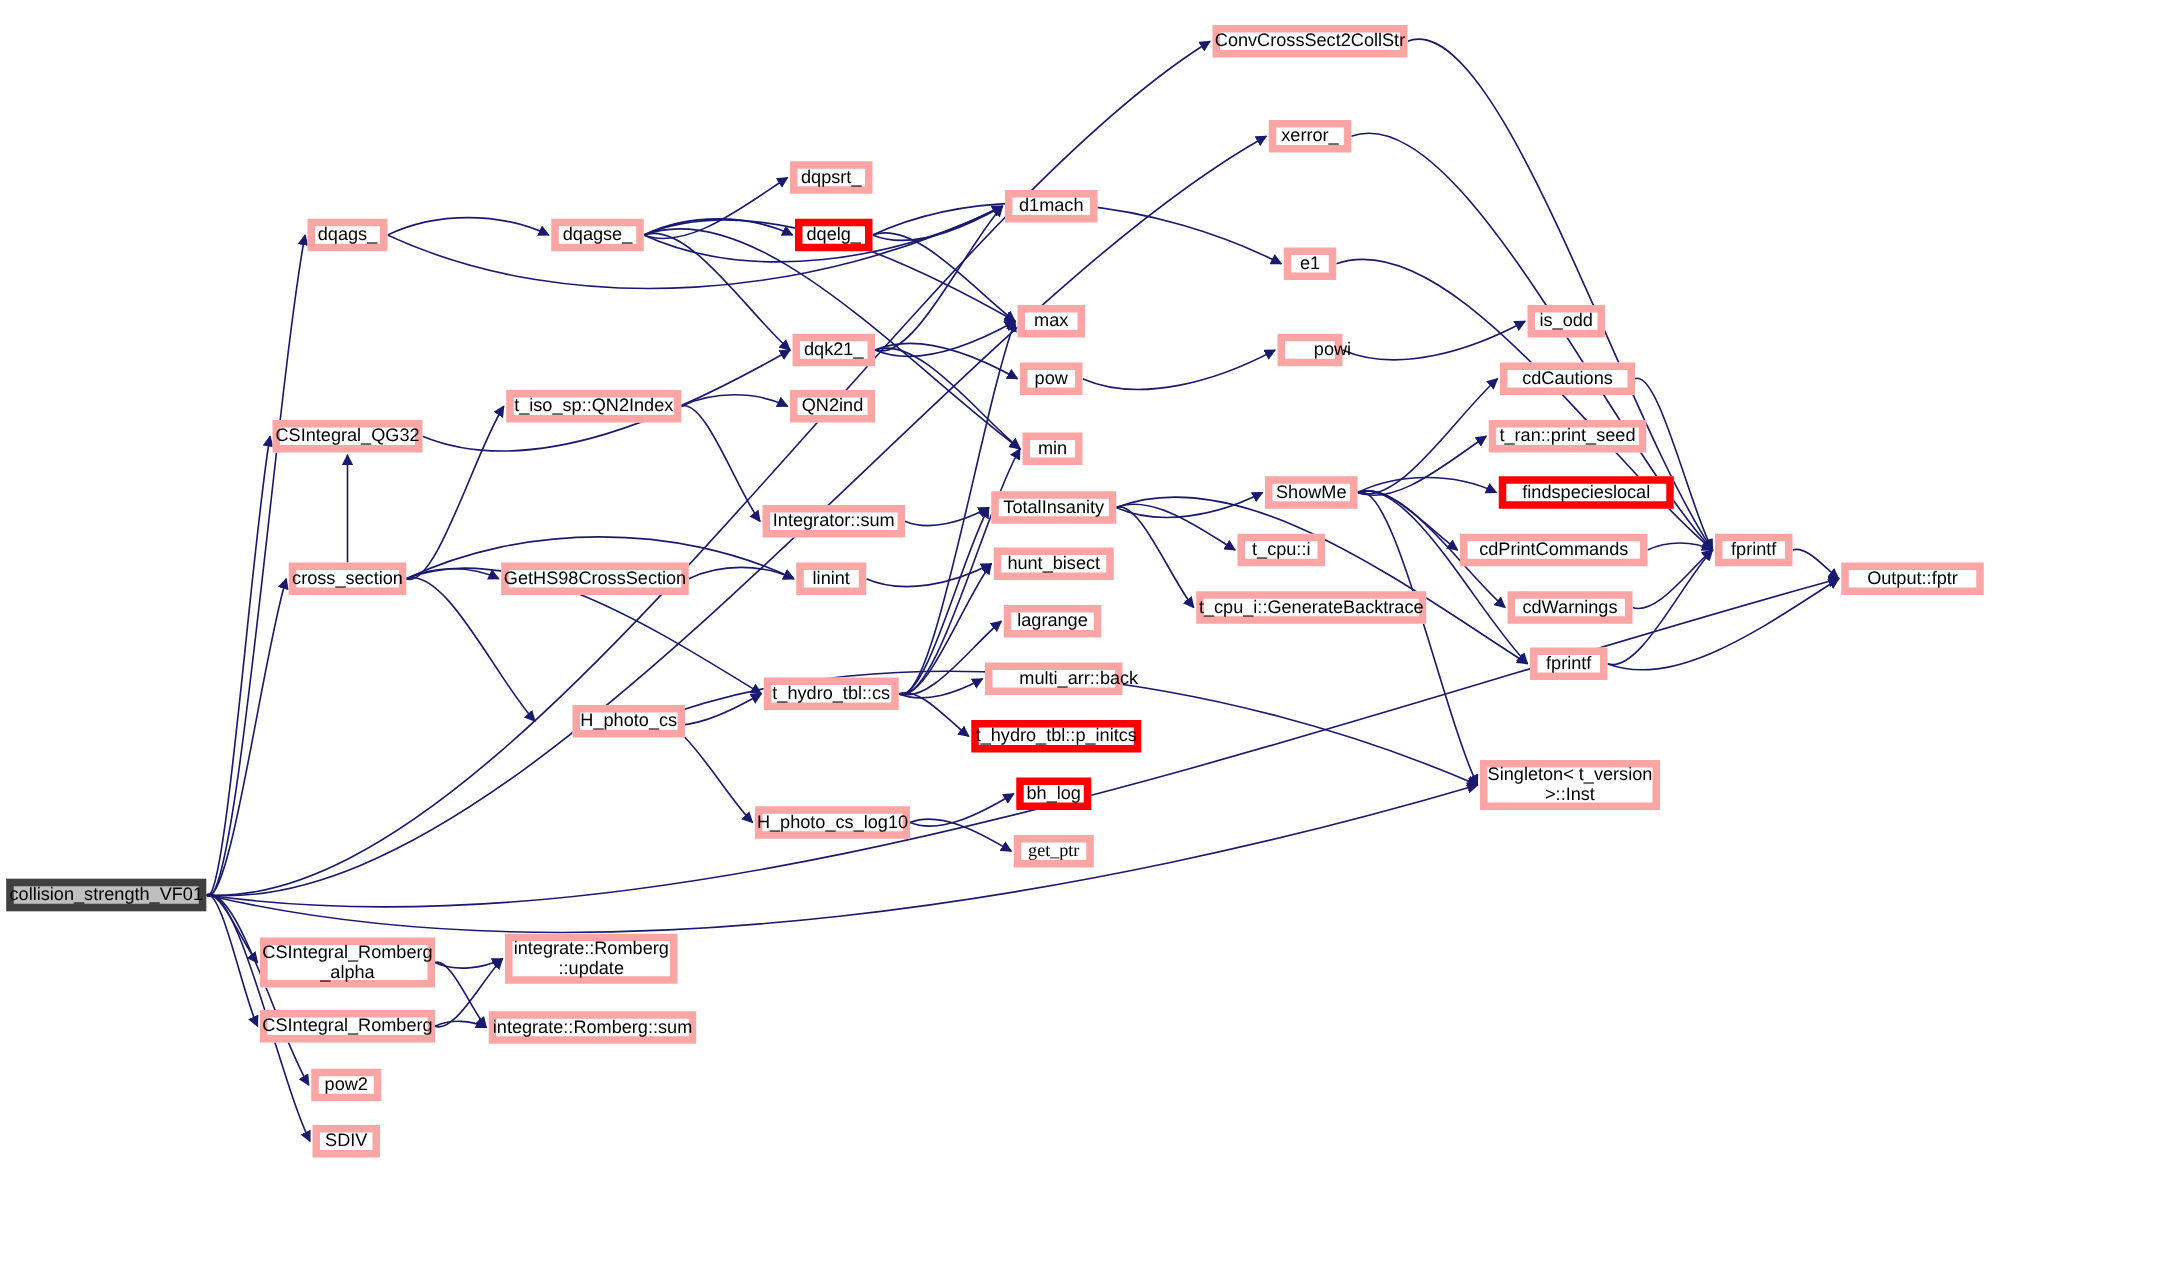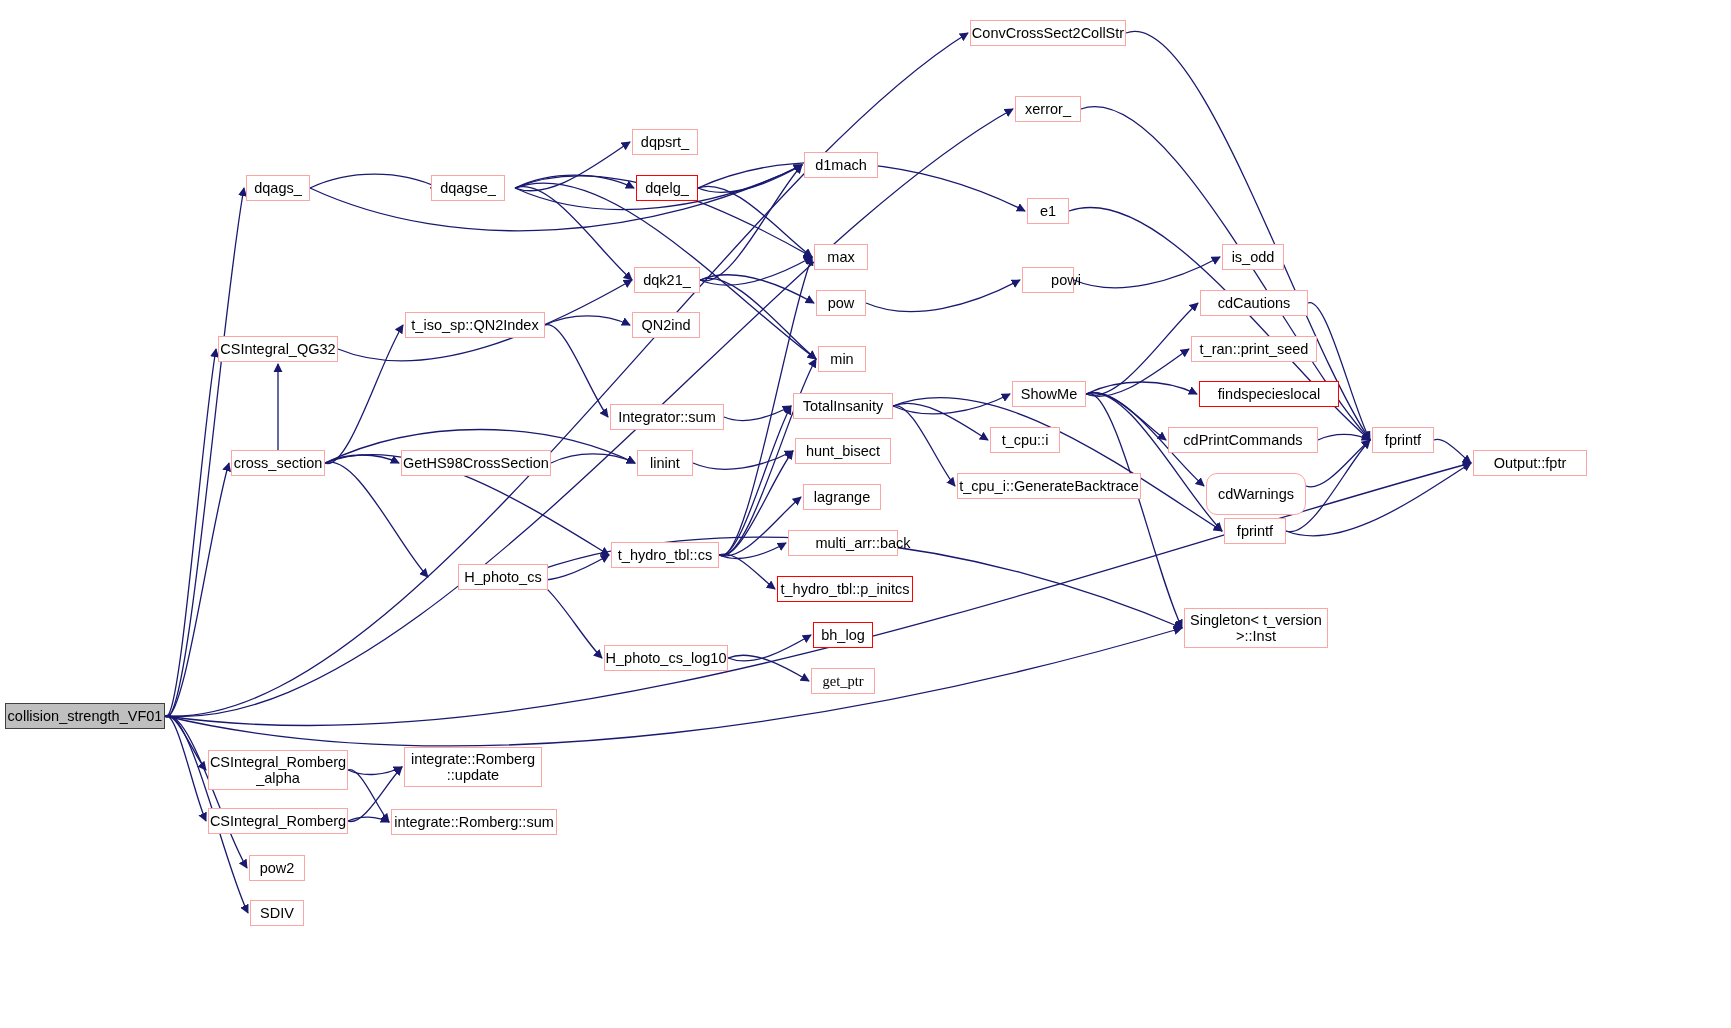--- a/index.html
+++ b/index.html
@@ -25,21 +25,21 @@
     pointer-events: none;
   }
   .node {
     position: absolute;
     box-sizing: border-box;
     display: flex;
     align-items: center;
     justify-content: center;
     text-align: center;
     background: #ffffff;
-    border: 1px solid #fca5a5;
+    border: 6px solid #fca5a5;
     color: #000000;
     font-size: 14.5px;
     line-height: 1.12;
     white-space: pre-line;
     z-index: 5;
     cursor: pointer;
   }
   .node.red {
     border-color: #ff0000;
   }
@@ -137,21 +137,21 @@
         <path d="M 348 821 C 360.3 815.19424416353, 376.7 815.99424416353, 389 822" fill="none" stroke="#191970" stroke-width="1.3" marker-end="url(#arrow)"></path>
       </g>
   </svg>
   <div id="node-layer">
       <div class="node current" style="left: 5px; top: 703px; width: 160px; height: 26px;">collision_strength_VF01</div>
       <div class="node" style="left: 970px; top: 20px; width: 156px; height: 26px;">ConvCrossSect2CollStr</div>
       <div class="node" style="left: 1015px; top: 96px; width: 66px; height: 26px;">xerror_</div>
       <div class="node" style="left: 632px; top: 129px; width: 66px; height: 26px;">dqpsrt_</div>
       <div class="node" style="left: 804px; top: 152px; width: 74px; height: 26px;">d1mach</div>
       <div class="node" style="left: 246px; top: 175px; width: 64px; height: 26px;">dqags_</div>
-      <div class="node" style="left: 431px; top: 175px; width: 74px; height: 26px;">dqagse_</div>
+      <div class="node" style="left: 441px; top: 175px; width: 74px; height: 26px;">dqagse_</div>
       <div class="node red" style="left: 636px; top: 175px; width: 62px; height: 26px;">dqelg_</div>
       <div class="node" style="left: 1027px; top: 198px; width: 42px; height: 26px;">e1</div>
       <div class="node" style="left: 1222px; top: 244px; width: 62px; height: 26px;">is_odd</div>
       <div class="node" style="left: 814px; top: 244px; width: 54px; height: 26px;">max</div>
       <div class="node" style="left: 634px; top: 267px; width: 66px; height: 26px;">dqk21_</div>
       <div class="node" style="left: 1022px; top: 267px; width: 52px; height: 26px; padding-left: 36px;">powi</div>
       <div class="node" style="left: 816px; top: 290px; width: 50px; height: 26px;">pow</div>
       <div class="node" style="left: 1200px; top: 290px; width: 108px; height: 26px;">cdCautions</div>
       <div class="node" style="left: 405px; top: 312px; width: 140px; height: 26px;">t_iso_sp::QN2Index</div>
       <div class="node" style="left: 632px; top: 312px; width: 68px; height: 26px;">QN2ind</div>
@@ -164,21 +164,21 @@
       <div class="node" style="left: 793px; top: 393px; width: 100px; height: 26px;">TotalInsanity</div>
       <div class="node" style="left: 1372px; top: 427px; width: 62px; height: 26px;">fprintf</div>
       <div class="node" style="left: 990px; top: 427px; width: 70px; height: 26px;">t_cpu::i</div>
       <div class="node" style="left: 1168px; top: 427px; width: 150px; height: 26px;">cdPrintCommands</div>
       <div class="node" style="left: 1473px; top: 450px; width: 114px; height: 26px;">Output::fptr</div>
       <div class="node" style="left: 795px; top: 438px; width: 96px; height: 26px;">hunt_bisect</div>
       <div class="node" style="left: 231px; top: 450px; width: 94px; height: 26px;">cross_section</div>
       <div class="node" style="left: 401px; top: 450px; width: 150px; height: 26px;">GetHS98CrossSection</div>
       <div class="node" style="left: 637px; top: 450px; width: 56px; height: 26px;">linint</div>
       <div class="node" style="left: 957px; top: 473px; width: 184px; height: 26px;">t_cpu_i::GenerateBacktrace</div>
-      <div class="node" style="left: 1206px; top: 473px; width: 100px; height: 42px; border-radius: 11px;">cdWarnings</div>
+      <div class="node" style="left: 1206px; top: 473px; width: 100px; height: 26px;">cdWarnings</div>
       <div class="node" style="left: 803px; top: 484px; width: 78px; height: 26px;">lagrange</div>
       <div class="node" style="left: 1224px; top: 518px; width: 62px; height: 26px;">fprintf</div>
       <div class="node" style="left: 788px; top: 530px; width: 110px; height: 26px; padding-left: 40px;">multi_arr::back</div>
       <div class="node" style="left: 611px; top: 542px; width: 108px; height: 26px;">t_hydro_tbl::cs</div>
       <div class="node" style="left: 430px; top: 564px; width: 90px; height: 26px; margin-left: 28px;">H_photo_cs</div>
       <div class="node red" style="left: 777px; top: 576px; width: 136px; height: 26px;">t_hydro_tbl::p_initcs</div>
       <div class="node" style="left: 1184px; top: 608px; width: 144px; height: 40px;">Singleton&lt; t_version
 &gt;::Inst</div>
       <div class="node red" style="left: 813px; top: 622px; width: 60px; height: 26px;">bh_log</div>
       <div class="node" style="left: 604px; top: 645px; width: 124px; height: 26px;">H_photo_cs_log10</div>

